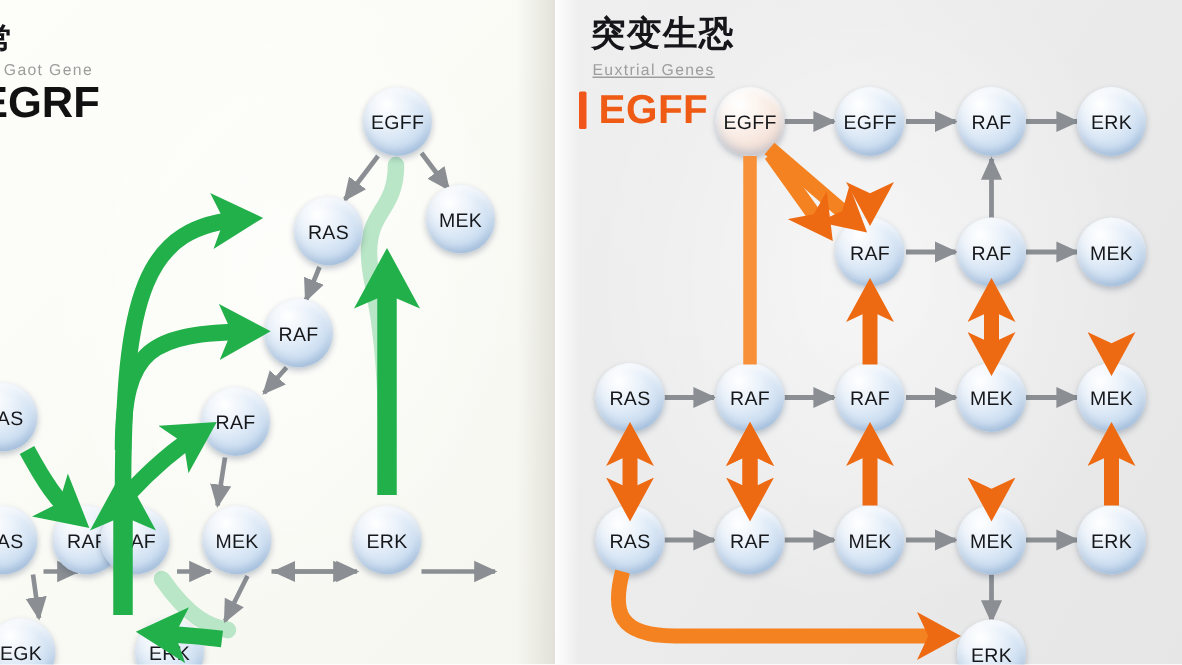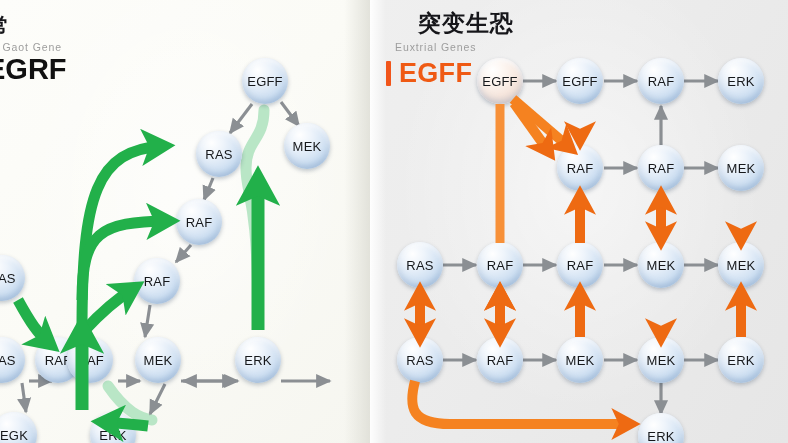--- a/index.html
+++ b/index.html
@@ -25,22 +25,22 @@
   .cjk{font-family:"DejaVu Sans",sans-serif;font-weight:700;color:#16161a;
        letter-spacing:1px;line-height:1;white-space:nowrap;}
   .sub{color:#9d9d9d;font-size:10.5px;letter-spacing:.9px;white-space:nowrap;
        font-family:"Liberation Sans",sans-serif;}
   .big{font-weight:700;line-height:1;white-space:nowrap;}
 
   #hl-cjk{left:-12px;top:16px;font-size:21px;}
   #hl-sub{left:-18px;top:41px;}
   #hl-big{left:-14px;top:55px;font-size:29px;color:#111;}
 
-  #hr-cjk{left:24px;top:12px;font-size:23px;margin-left:24px;}
-  #hr-sub{left:24px;top:40px;}
+  #hr-cjk{left:24px;top:12px;font-size:23px;}
+  #hr-sub{left:24px;top:40px;text-decoration:underline;}
   #hr-row{left:18px;top:58px;display:flex;align-items:center;gap:8px;}
   #hr-bar{width:5px;height:25px;background:#f1551a;border-radius:1px;}
   #hr-big{font-size:27px;color:#ef5a14;letter-spacing:.3px;}
 
   
   .node{position:absolute;border-radius:50%;display:flex;align-items:center;
         justify-content:center;z-index:20;
     background:radial-gradient(circle at 34% 26%,#ffffff 0%,#eef4fb 26%,#cfe0f2 62%,#a9c6e4 88%,#8fb3d8 100%);
     box-shadow:0 2px 4px rgba(40,60,90,.28), inset 0 -3px 6px rgba(120,150,185,.35),
                inset 0 3px 5px rgba(255,255,255,.85);}

